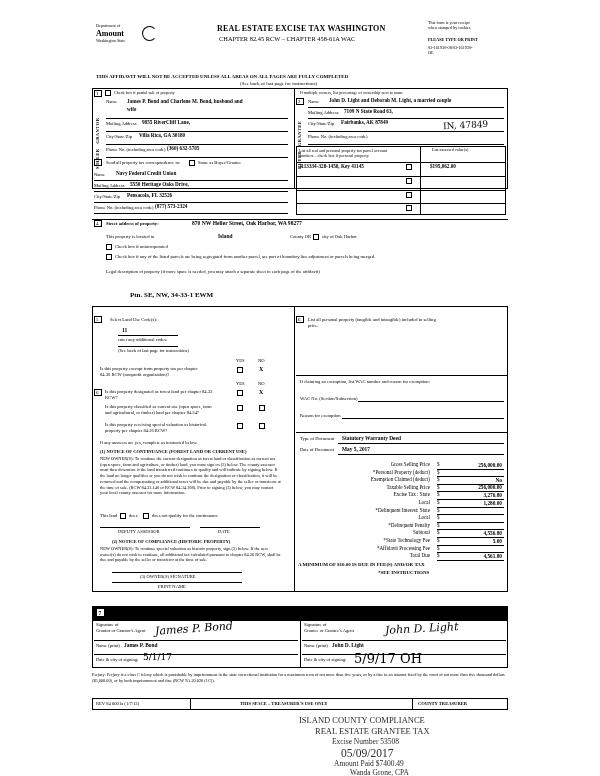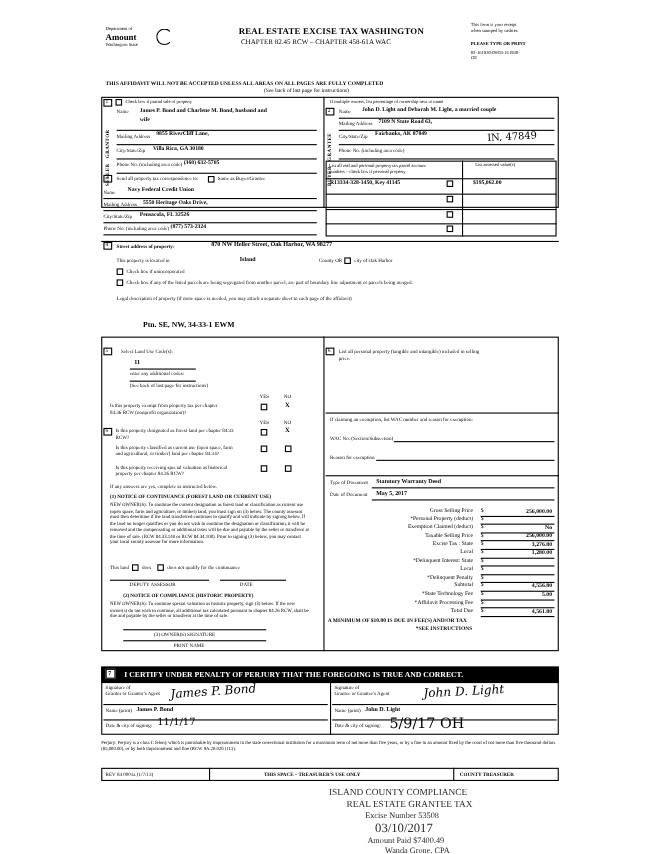--- a/index.html
+++ b/index.html
@@ -272,54 +272,53 @@
       <div class="t b" style="left: 444px; top: 552.7px; font-size: 5.3px; width: 58px; text-align: right;">4,561.80</div>
       <div class="hline" style="left: 437px; top: 559.8px; width: 67px;"></div>
     </div>
 
   <div class="t b" style="left:298px;top:562px;font-size:5px;">A MINIMUM OF $10.00 IS DUE IN FEE(S) AND/OR TAX</div>
   <div class="t b" style="left:378px;top:570px;font-size:5px;">*SEE INSTRUCTIONS</div>
 
   <div class="box" style="left:92px;top:606px;width:416px;height:14px;background:#000;"></div>
   <div class="box" style="left:96px;top:608px;width:9px;height:9px;background:#fff;"></div>
   <div class="t b" style="left:98.5px;top:609.5px;font-size:5.5px;color:#000;">7</div>
-  <div class="t b" style="left:113px;top:609px;font-size:7px;color:#fff;">I CERTIFY UNDER PENALTY OF PERJURY THAT THE FOREGOING IS TRUE AND CORRECT.</div>
 
   <div class="box" style="left:92px;top:620px;width:416px;height:48px;"></div>
   <div class="vline" style="left:300px;top:620px;height:48px;"></div>
 
   <div class="t sm" style="left:96px;top:622px;line-height:1.3;">Signature of
 Grantor or Grantor's Agent</div>
   <div class="t sm" style="left:304px;top:622px;line-height:1.3;">Signature of
 Grantee or Grantee's Agent</div>
   <div class="t sig" style="left:155px;top:623px;font-size:11px;transform:rotate(-4deg);">James P. Bond</div>
   <div class="t sig" style="left:385px;top:623px;font-size:11px;transform:rotate(-3deg);">John D. Light</div>
 
   <div class="hline" style="left:94px;top:640px;width:204px;"></div>
   <div class="hline" style="left:302px;top:640px;width:204px;"></div>
   <div class="t sm" style="left:96px;top:643px;">Name (print)</div>
   <div class="t b" style="left:124px;top:642px;font-size:5.4px;">James P. Bond</div>
   <div class="t sm" style="left:304px;top:643px;">Name (print)</div>
   <div class="t b" style="left:332px;top:642px;font-size:5.4px;">John D. Light</div>
   <div class="hline" style="left:94px;top:654px;width:204px;"></div>
   <div class="hline" style="left:302px;top:654px;width:204px;"></div>
   <div class="t sm" style="left:96px;top:657px;">Date &amp; city of signing:</div>
-  <div class="t hw" style="left:143px;top:652px;font-size:9px;">11/1/17</div>
+  <div class="t hw" style="left:143px;top:652px;font-size:9px;">5/1/17</div>
   <div class="t sm" style="left:304px;top:657px;">Date &amp; city of signing:</div>
   <div class="t hw" style="left:354px;top:652px;font-size:13px;">5/9/17 OH</div>
 
   <div class="t" style="left:92px;top:672px;font-size:4.3px;line-height:1.35;width:416px;white-space:normal;">Perjury:  Perjury is a class C felony which is punishable by imprisonment in the state correctional institution for a maximum term of not more than five years, or by a fine in an amount fixed by the court of not more than five thousand dollars ($5,000.00), or by both imprisonment and fine (RCW 9A.20.020 (1C)).</div>
 
   <div class="box" style="left:92px;top:698px;width:416px;height:12px;"></div>
   <div class="vline" style="left:190px;top:698px;height:12px;"></div>
   <div class="vline" style="left:412px;top:698px;height:12px;"></div>
   <div class="t sm" style="left:96px;top:701px;">REV 84 0001a (1/7/13)</div>
   <div class="t sm b" style="left:240px;top:701px;">THIS SPACE – TREASURER'S USE ONLY</div>
   <div class="t sm b" style="left:418px;top:701px;">COUNTY TREASURER</div>
 
   <div class="t" style="left:299px;top:716px;font-size:8.5px;color:#2a2a2a;">ISLAND COUNTY COMPLIANCE</div>
   <div class="t" style="left:315px;top:727px;font-size:8.5px;color:#2a2a2a;">REAL ESTATE GRANTEE TAX</div>
   <div class="t" style="left:332px;top:738px;font-size:7.5px;color:#2a2a2a;">Excise Number 53508</div>
-  <div class="t" style="left:341px;top:747px;font-size:11.5px;color:#2a2a2a;">03/10/2017</div>
+  <div class="t" style="left:341px;top:747px;font-size:11.5px;color:#2a2a2a;">05/09/2017</div>
   <div class="t" style="left:334px;top:760px;font-size:7.5px;color:#2a2a2a;">Amount Paid $7400.49</div>
   <div class="t" style="left:350px;top:769px;font-size:7.5px;color:#2a2a2a;">Wanda Grone, CPA</div>
 
 </div>
 
 </body></html>

